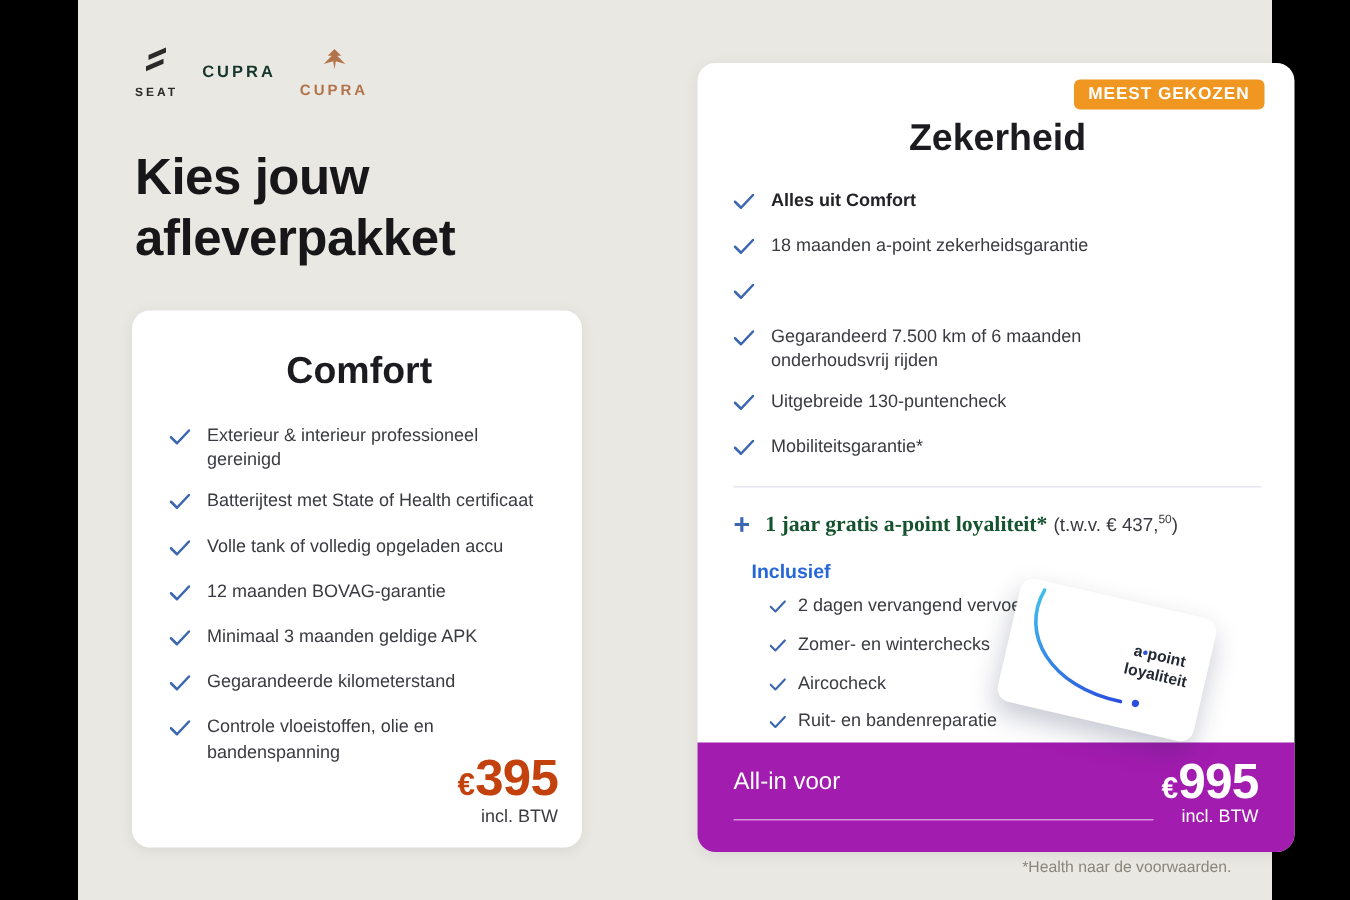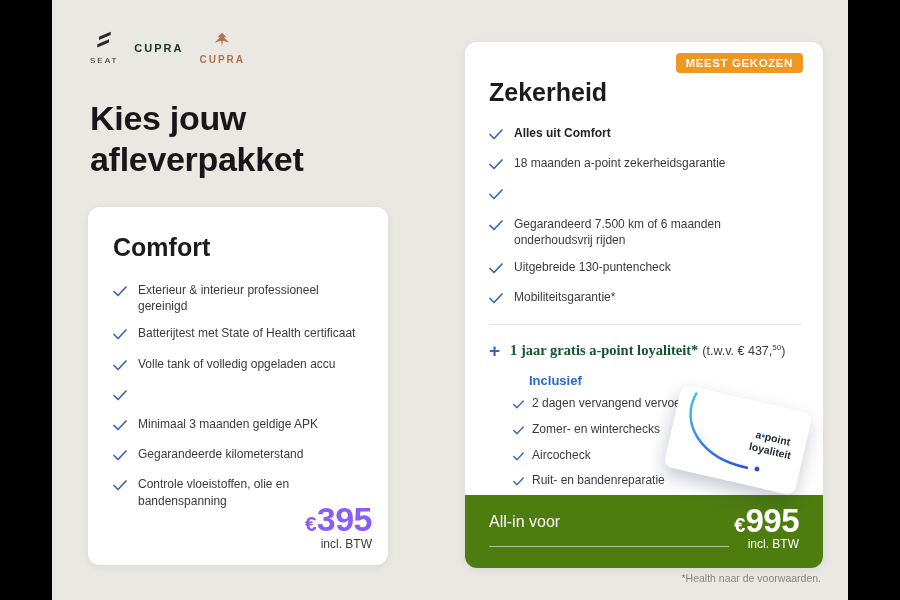--- a/index.html
+++ b/index.html
@@ -5,75 +5,75 @@
   * { margin:0; padding:0; box-sizing:border-box; }
   html,body { width:900px; height:600px; }
   body { background:#000; font-family:"Liberation Sans", sans-serif; position:relative; overflow:hidden; }
 
   .stage   { position:absolute; inset:0; background:#000; }
   .content { position:absolute; left:52px; top:0; width:796px; height:600px; background:#eae8e2; }
 
   
   .brands { position:absolute; left:38px; top:30px; display:flex; align-items:center; gap:16px; }
   .brand  { display:flex; flex-direction:column; align-items:center; gap:2px; }
-  .brand-seat-text  { font-size:8px; font-weight:400; letter-spacing:2px; color:#2a2a2a; }
+  .brand-seat-text  { font-size:8px; font-weight:700; letter-spacing:2px; color:#2a2a2a; }
   .brand-skoda-text { font-size:11px; font-weight:700; letter-spacing:2px; color:#14352c; }
   .brand-cupra-text { font-size:10px; font-weight:700; letter-spacing:2px; color:#b0734a; }
 
   
   .heading { position:absolute; left:38px; top:98px; width:320px;
              font-size:34px; line-height:1.22; font-weight:600; color:#17171a; letter-spacing:-0.3px; }
 
   
   .card { position:absolute; background:#fff; border-radius:12px; box-shadow:0 2px 10px rgba(0,0,0,0.07); }
 
   
   .card-comfort { left:36px; top:207px; width:300px; height:358px; padding:26px 22px 0 25px; }
-  .card-title { font-size:25px; font-weight:700; color:#1c1c20; margin-bottom:20px; }
+  .card-title { font-size:25px; font-weight:700; color:#1c1c20; margin-bottom:20px;text-align:center; }
   ul.features { list-style:none; }
   ul.features li { display:flex; gap:11px; margin-bottom:11px; font-size:12px; line-height:1.35; color:#3a3b40; }
   ul.features li .chk { flex:0 0 auto; margin-top:3px; }
   ul.features li.bold span { font-weight:700; color:#232327; }
 
   .price-block { position:absolute; right:16px; bottom:14px; text-align:right; }
-  .price-line  { color:#8b5cf6; }
+  .price-line  { color:#c2410c; }
   .price-cur   { font-size:21px; font-weight:600; }
   .price-num   { font-size:34px; font-weight:700; letter-spacing:-0.5px; }
   .price-note  { font-size:12px; color:#3c3c40; margin-top:-2px; }
 
   
-  .card-zekerheid { left:413px; top:42px; width:358px; height:526px; padding:24px 22px 16px 24px; }
+  .card-zekerheid { left:413px; top:42px; width:398px; height:526px; padding:24px 22px 16px 24px; }
   .badge { position:absolute; top:11px; right:20px; background:#ef9721; color:#fff;
            font-size:11.5px; font-weight:700; letter-spacing:0.6px; padding:4px 10px; border-radius:4px; }
   .card-zekerheid .card-title { margin-top:12px; margin-bottom:18px; }
 
   .divider { border:none; border-top:1px solid #e4e4ee; margin:16px 0 0 0; }
 
   .loyalty-row { display:flex; gap:10px; margin-top:14px; align-items:baseline; }
   .plus-icon { color:#3b66b0; font-size:19px; font-weight:600; line-height:1; position:relative; top:2px; }
   .loyalty-title { font-size:14.5px; font-weight:700; color:#14532d;font-family:Liberation Serif, serif; }
   .loyalty-value { font-size:12.5px; color:#3a3b40; font-weight:400; margin-left:4px; }
   .loyalty-value sup { font-size:8px; }
 
-  .inclusief { margin:14px 0 8px 40px; font-size:13px; font-weight:600; color:#2566d8; }
+  .inclusief { margin:14px 0 8px 12px; font-size:13px; font-weight:600; color:#2566d8; }
   ul.subfeatures { list-style:none; margin-left:24px; width:200px; }
   ul.subfeatures li { display:flex; gap:8px; margin-bottom:8px; font-size:12px; line-height:1.3; color:#3a3b40; }
   ul.subfeatures li .chk { flex:0 0 auto; margin-top:2px; }
 
   
   .loyalty-card-visual { position:absolute; left:206px; top:356px; width:134px; height:84px;
         background:#fff; border-radius:9px; transform:rotate(13deg);
         box-shadow:0 8px 18px rgba(30,40,80,0.25); z-index:3; }
   .loyalty-card-visual svg { position:absolute; inset:0; }
   .lc-text { position:absolute; right:12px; top:26px; text-align:center;
              font-size:10.5px; font-weight:700; color:#232a36; line-height:1.25; }
   .lc-dot { color:#2b54e0; }
 
   
-  .allin-bar { position:absolute; left:0; right:0; bottom:0; height:73px; background:#4d7c0f;
+  .allin-bar { position:absolute; left:0; right:0; bottom:0; height:73px; background:#a21caf;
                border-radius:0 0 12px 12px; z-index:2; }
   .allin-label { position:absolute; left:24px; top:18px; color:#fff; font-size:16px; }
   .allin-line  { position:absolute; left:24px; right:94px; bottom:21px; height:1px; background:rgba(255,255,255,0.55); }
   .allin-price { position:absolute; right:24px; top:7px; text-align:right; color:#fff; }
   .allin-cur   { font-size:20px; font-weight:600; }
   .allin-num   { font-size:33px; font-weight:700; letter-spacing:-0.5px; }
   .allin-note  { font-size:12px; margin-top:-3px; color:#fff; }
 
   .footnote { position:absolute; right:27px; top:572px; font-size:10.5px; color:#8a857c; }
 </style>
@@ -126,20 +126,21 @@
         <li>
             <span class="chk"><svg width="14" height="11" viewBox="0 0 14 11">
                 <path d="M1 5.5 L5 9.5 L13 1" fill="none" stroke="#3b66b0" stroke-width="1.7" stroke-linecap="round" stroke-linejoin="round"></path>
               </svg></span>
             <span>Volle tank of volledig opgeladen accu</span>
           </li>
         <li>
             <span class="chk"><svg width="14" height="11" viewBox="0 0 14 11">
                 <path d="M1 5.5 L5 9.5 L13 1" fill="none" stroke="#3b66b0" stroke-width="1.7" stroke-linecap="round" stroke-linejoin="round"></path>
               </svg></span>
+            <span>12 maanden BOVAG-garantie</span>
           </li>
         <li>
             <span class="chk"><svg width="14" height="11" viewBox="0 0 14 11">
                 <path d="M1 5.5 L5 9.5 L13 1" fill="none" stroke="#3b66b0" stroke-width="1.7" stroke-linecap="round" stroke-linejoin="round"></path>
               </svg></span>
             <span>Minimaal 3 maanden geldige APK</span>
           </li>
         <li>
             <span class="chk"><svg width="14" height="11" viewBox="0 0 14 11">
                 <path d="M1 5.5 L5 9.5 L13 1" fill="none" stroke="#3b66b0" stroke-width="1.7" stroke-linecap="round" stroke-linejoin="round"></path>

